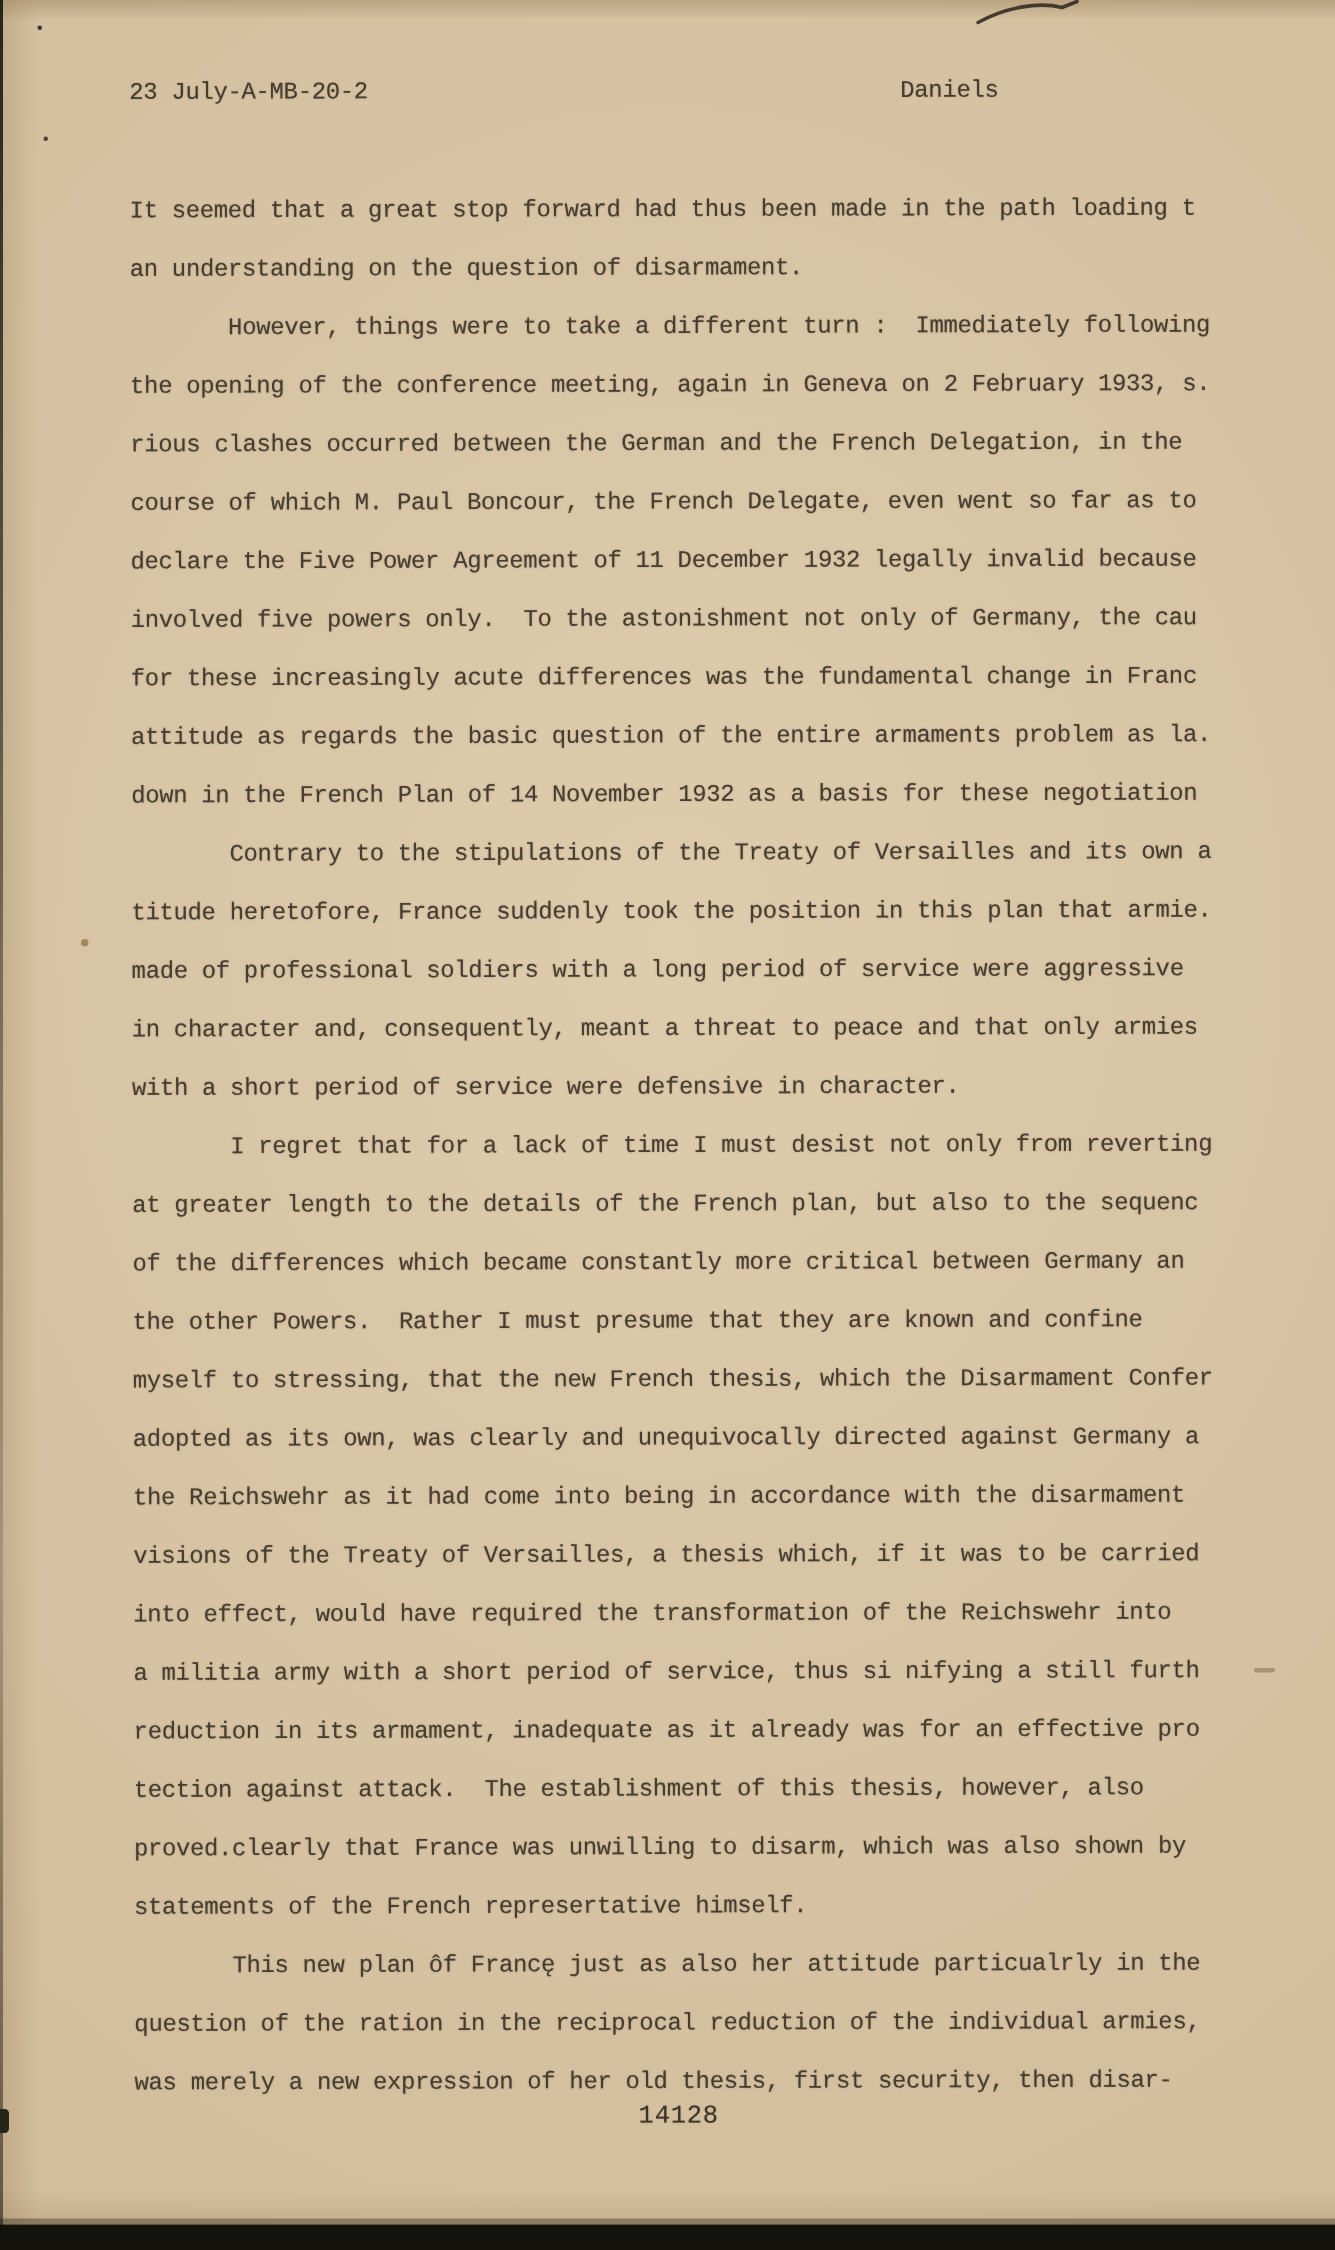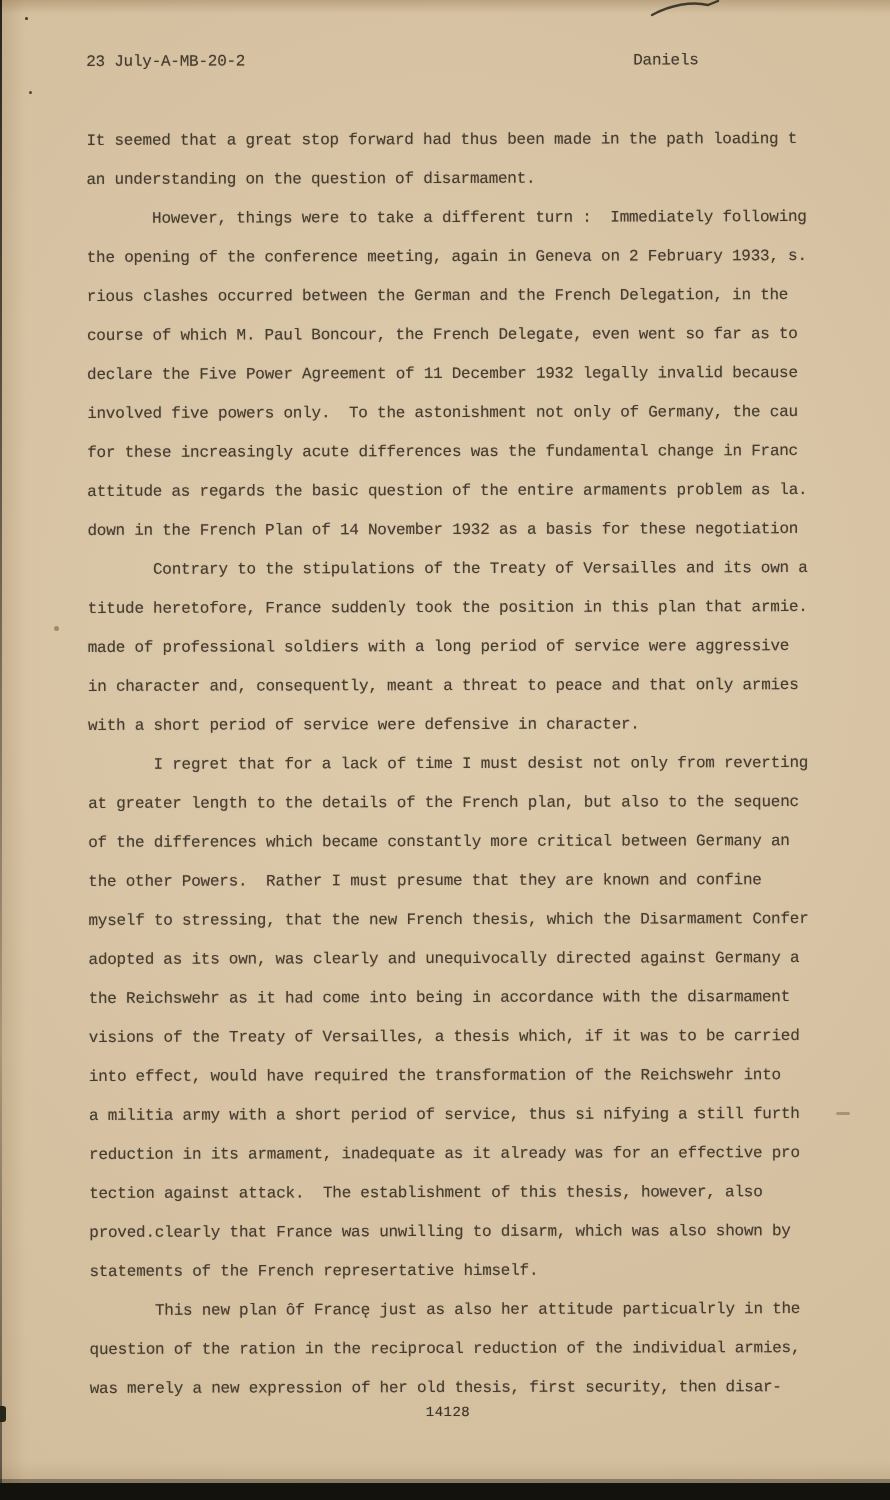--- a/index.html
+++ b/index.html
@@ -31,25 +31,25 @@
   .speck.s2{left:29px;top:91px;width:3px;height:3px;background:#4a4236;}
   .speck.s3{left:54px;top:626px;width:5px;height:5px;background:#a5885f;}
   .speck.s4{left:836px;top:1112px;width:14px;height:3px;background:rgba(125,100,68,0.5);border-radius:2px;}
   
   .pen-stroke{position:absolute;left:638px;top:0;}
   
   .typed{position:absolute;left:0;top:0;width:890px;height:1500px;transform:rotate(-0.15deg);}
   .hdr{position:absolute;top:52px;height:22px;font-size:16px;letter-spacing:-0.25px;white-space:pre;
        color:rgba(56,48,39,0.88);text-shadow:0 0 1px rgba(96,82,62,0.55);}
   .hdr.left{left:88px;}
-  .hdr.right{left:635px;}
+  .hdr.right{left:602px;}
   .lines{position:absolute;left:88px;top:121px;width:760px;}
   .typed-line{height:39px;line-height:39px;font-size:16px;letter-spacing:-0.25px;white-space:pre;
        color:rgba(56,48,39,0.86);text-shadow:0 0 1px rgba(96,82,62,0.6);}
-  .pagenum{position:absolute;left:424px;top:1398px;height:28px;line-height:28px;font-size:14px;
+  .pagenum{position:absolute;left:424px;top:1398px;height:28px;line-height:28px;font-size:17px;
        color:rgba(50,43,34,0.92);text-shadow:0 0 1px rgba(96,82,62,0.6);letter-spacing:0.5px;}
 </style>
 </head>
 <body>
 
 <div class="scan">
 
   <div class="typed">
     <div class="hdr left">23 July-A-MB-20-2</div>
     <div class="hdr right">Daniels</div>

